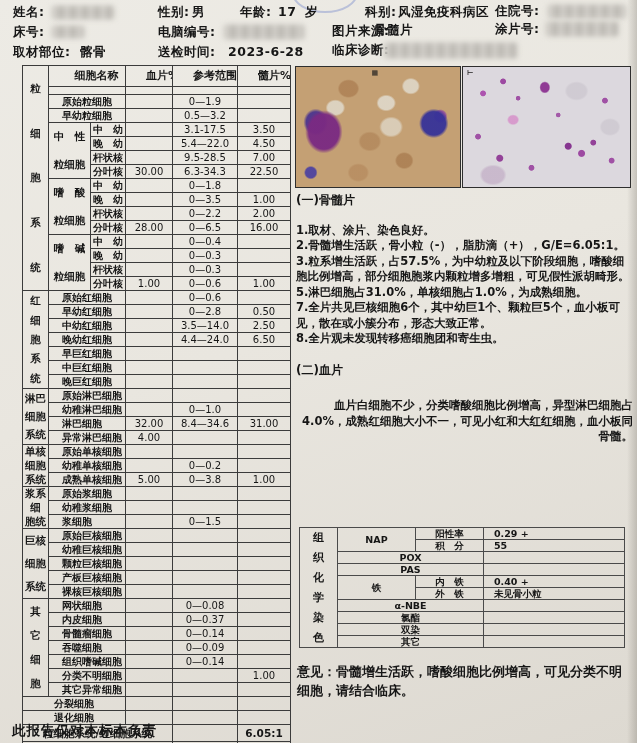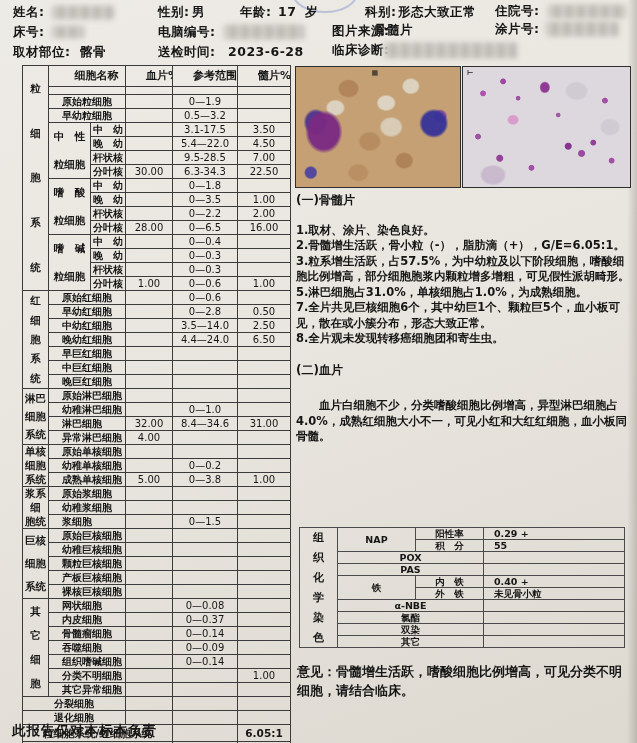--- a/index.html
+++ b/index.html
@@ -67,21 +67,21 @@
       radial-gradient(5px 5px at 89% 78%, rgba(150,58,155,.85) 50%, rgba(150,58,155,0) 66%),
       radial-gradient(5px 5px at 85% 28%, rgba(150,58,155,.85) 50%, rgba(150,58,155,0) 66%),
       radial-gradient(4px 4px at 57% 40%, rgba(150,58,155,.8) 50%, rgba(150,58,155,0) 66%),
       radial-gradient(18px 14px at 18% 90%, rgba(186,160,190,.55) 60%, rgba(186,160,190,0) 75%),
       radial-gradient(16px 13px at 68% 20%, rgba(205,200,208,.8) 60%, rgba(205,200,208,0) 75%),
       radial-gradient(14px 12px at 88% 50%, rgba(205,200,208,.8) 60%, rgba(205,200,208,0) 75%);}
   
   .report{position:absolute;left:296px;top:193px;width:337px;font-size:11.5px;font-weight:600;line-height:15.5px;}
   .report .sec-title{font-weight:700;font-size:12px;margin:0 0 14px 0;}
   .report .item{margin:0;}
-  .report .para{text-indent:2em;margin-top:20px;}
+  .report .para{text-indent:2em;margin-top:20px;text-align:right;}
   .blood-title{margin-top:16px !important;}
   
   table.stain{position:absolute;left:299px;top:527px;width:325px;border-collapse:collapse;table-layout:fixed;}
   table.stain td{border:1px solid #4a4a4a;height:11px;line-height:10px;font-size:9.5px;padding:0 3px;
     overflow:hidden;white-space:nowrap;position:relative;}
   table.stain td.sgroup{padding:0;}
   table.stain .vert{font-size:11px;}
   table.stain td.sname{text-align:center;font-weight:700;}
   table.stain td.ssub{text-align:center;font-weight:700;}
   table.stain td.sval{font-weight:600;padding-left:10px;}
@@ -96,21 +96,21 @@
 <div class="edge-shade"></div>
 
 <span class="hdr" style="left:13px;top:4px">姓名:</span>
 <div class="redacted" style="left:52px;top:6px;width:62px;height:13px"></div>
 <span class="hdr" style="left:158px;top:4px">性别:</span>
 <span class="hdr hdr-val" style="left:192px;top:4px">男</span>
 <span class="hdr" style="left:240px;top:4px">年龄:</span>
 <span class="hdr hdr-val" style="left:278px;top:4px">17</span>
 <span class="hdr hdr-val" style="left:305px;top:4px">岁</span>
 <span class="hdr" style="left:365px;top:4px">科别:</span>
-<span class="hdr hdr-val" style="left:398px;top:4px">形态大致正常</span>
+<span class="hdr hdr-val" style="left:398px;top:4px">风湿免疫科病区</span>
 <span class="hdr" style="left:495px;top:3px">住院号:</span>
 <div class="redacted" style="left:548px;top:5px;width:78px;height:13px"></div>
 
 <span class="hdr" style="left:13px;top:24px">床号:</span>
 <div class="redacted" style="left:52px;top:26px;width:32px;height:12px"></div>
 <span class="hdr" style="left:158px;top:24px">电脑编号:</span>
 <div class="redacted" style="left:224px;top:25px;width:80px;height:14px"></div>
 <span class="hdr" style="left:332px;top:23px">图片来源:</span>
 <span class="hdr hdr-val" style="left:374px;top:22px">骨髓片</span>
 <span class="hdr" style="left:495px;top:21px">涂片号:</span>

